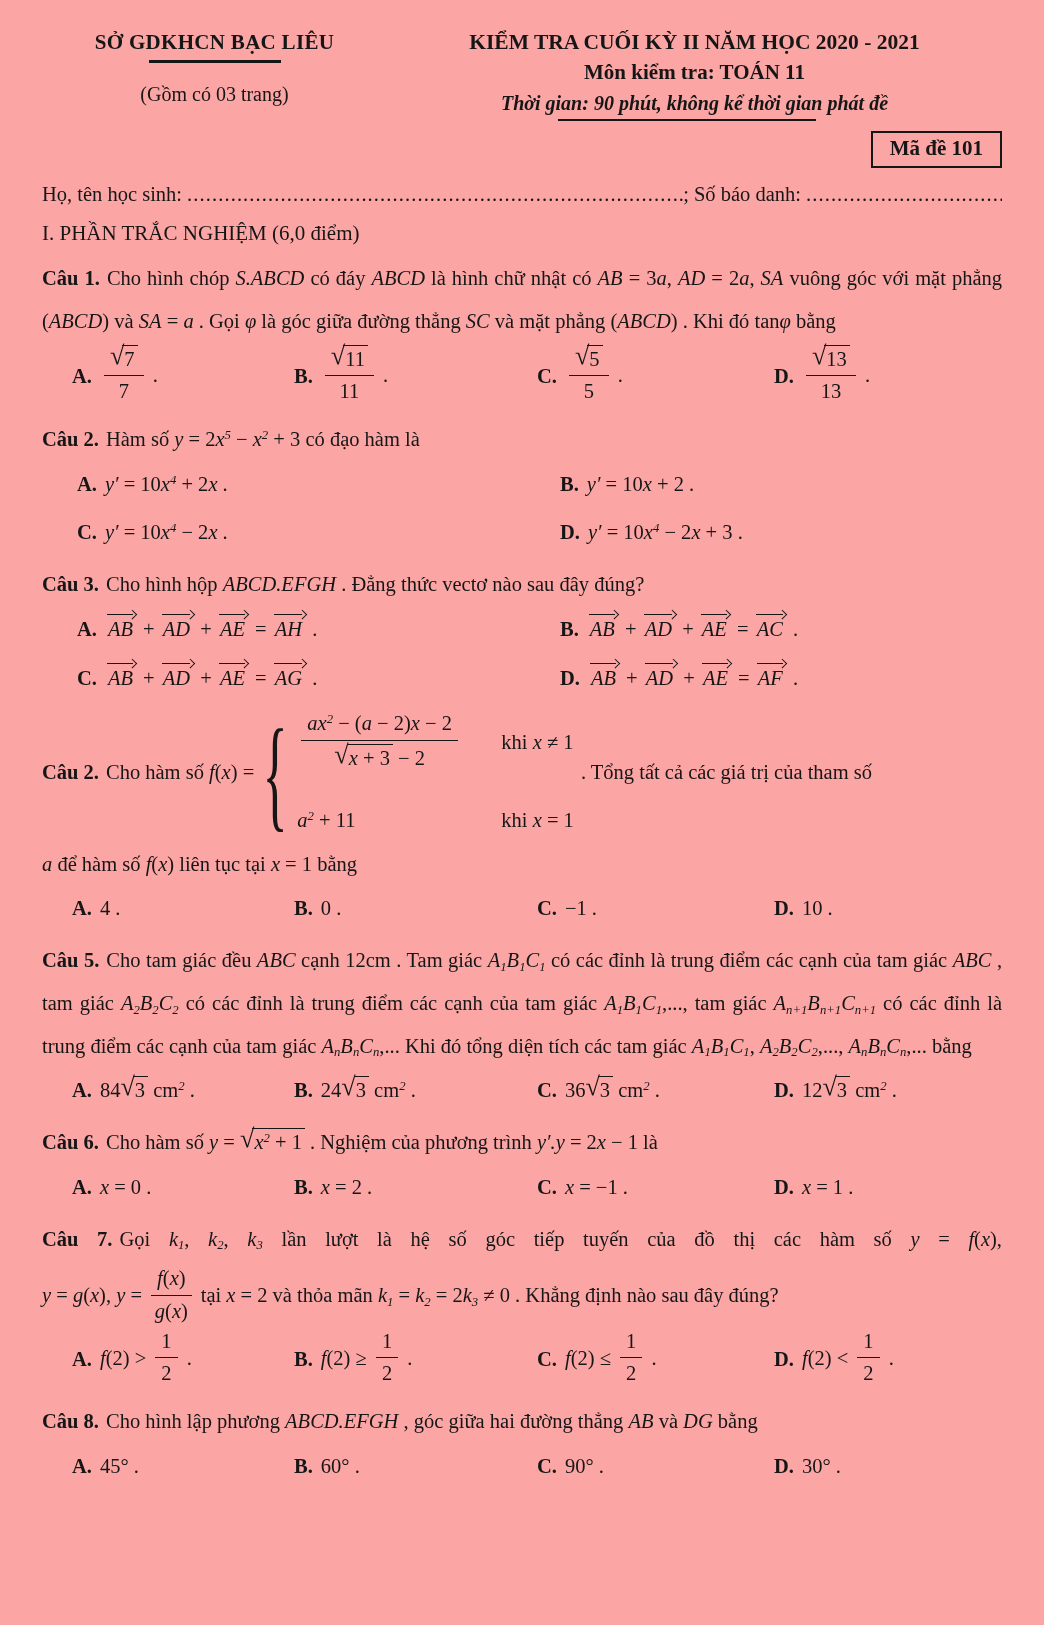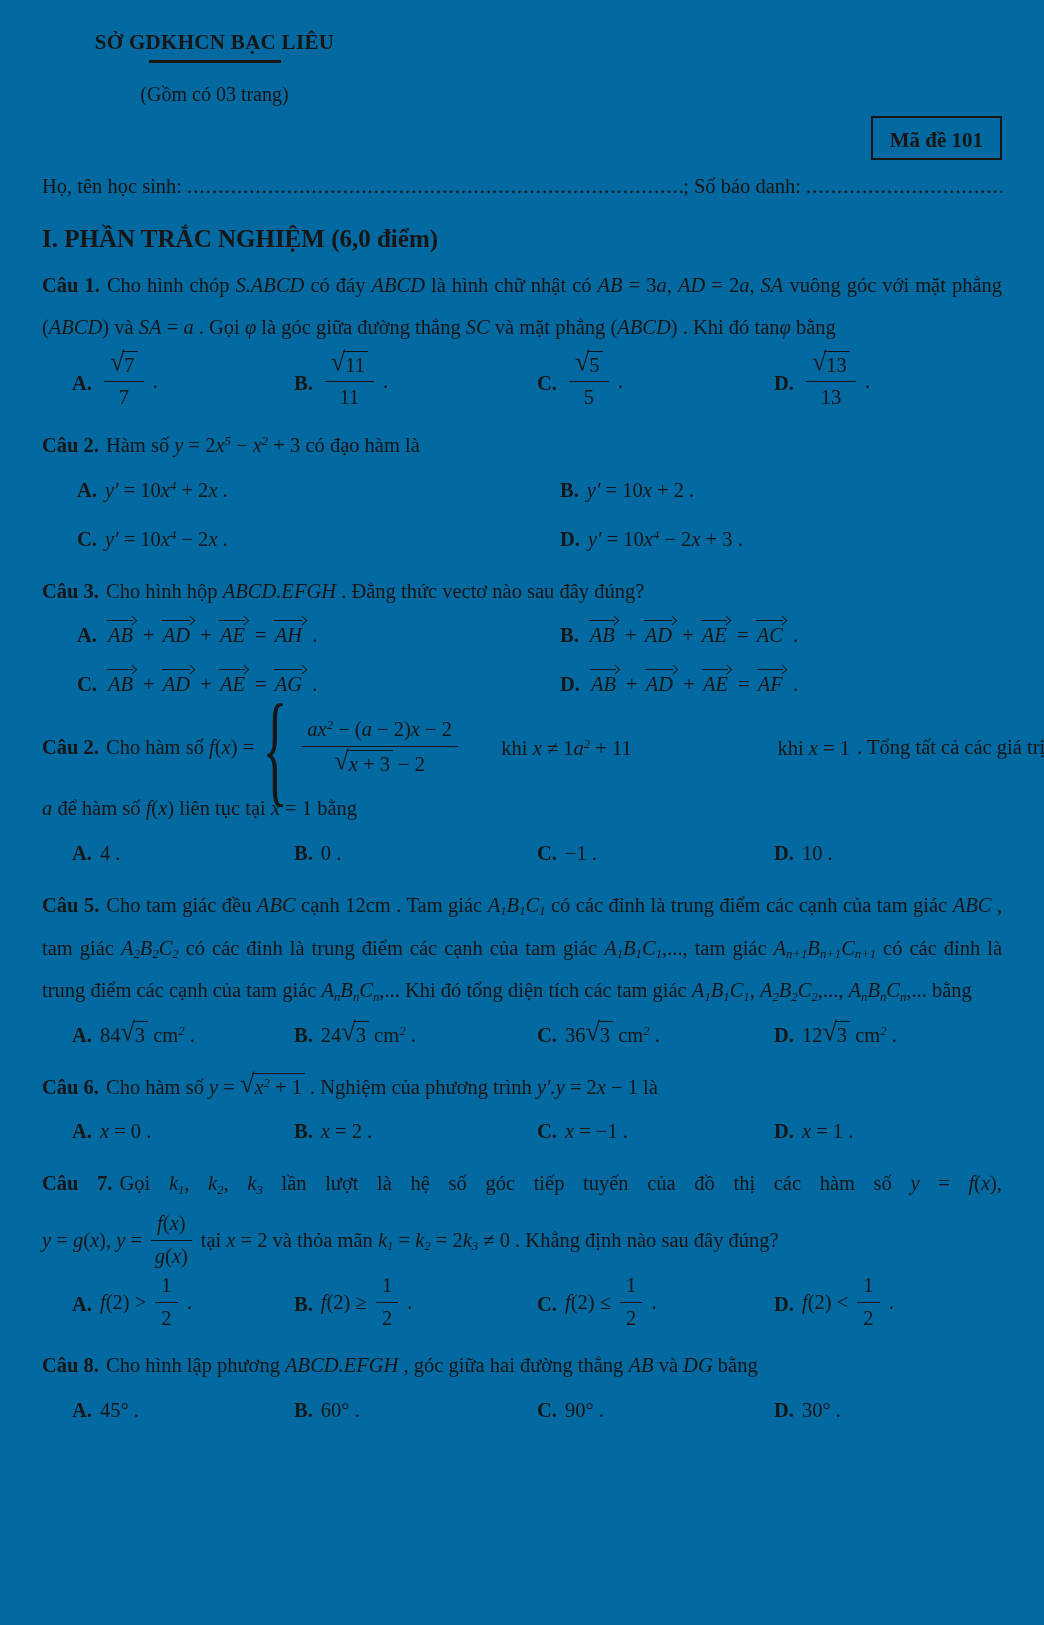--- a/index.html
+++ b/index.html
@@ -1,42 +1,42 @@
 <!DOCTYPE html>
 <html lang="vi"><head>
 <meta charset="utf-8">
 <style>
   html,body{margin:0;padding:0;background:#888;}
   .page{
-    width:1044px;height:1625px;margin:0 auto;background:#0369a1;color:#161616;
+    width:1044px;height:1625px;margin:0 auto;background:#fca5a5;color:#161616;
     font-family:"Liberation Serif", serif;font-size:20.5px;
     box-sizing:border-box;padding:30px 42px 14px 42px;
     display:flex;flex-direction:column;overflow:hidden;position:relative;
   }
   
   .hdr{display:flex;}
   .hdr-left{width:345px;text-align:center;flex:none;}
   .org{font-weight:bold;font-size:21px;letter-spacing:.3px;}
   .org-line{width:132px;height:2.6px;background:#161616;margin:5px auto 20px auto;}
   .examtype{font-weight:bold;font-size:21px;}
   .pagesnote{font-size:20px;margin-top:13px;}
   .hdr-right{flex:1;text-align:center;}
   .extitle{font-weight:bold;font-size:21.5px;}
   .subject{font-weight:bold;font-size:21px;margin-top:5px;}
   .duration{font-weight:bold;font-style:italic;font-size:20px;margin-top:7px;}
   .dur-line{width:258px;height:2.4px;background:#161616;margin:4px auto 0 auto;transform:translateX(-8px);}
   .codebox-row{display:flex;justify-content:flex-end;margin-top:10px;}
-  .codebox{border:2.6px solid #161616;padding:10px 17px 5px 17px;font-weight:bold;font-size:21px;}
+  .codebox{border:2.6px solid #161616;padding:3px 17px 5px 17px;font-weight:bold;font-size:21px;}
   
   .student{display:flex;align-items:baseline;margin-top:15px;white-space:nowrap;font-size:20.5px;}
   .dots{overflow:hidden;letter-spacing:1.1px;}
   .dots1{flex:1;margin-left:5px;}
   .dots2{width:196px;margin-left:5px;flex:none;}
   
-  .section-title{font-weight:bold;font-size:25px;margin-top:27px;}
+  .section-title{font-weight:normal;font-size:21px;margin-top:15px;}
   .question{margin-top:11px;}
   .qline{line-height:2.08;text-align:justify;}
   .qline.flexline{white-space:nowrap;text-align:left;line-height:1.35;margin:8px 0 4px 0;}
   .qline.force-just{text-align:justify;text-align-last:justify;}
   .qlabel{font-weight:bold;padding-right:7px;}
   .it{font-style:italic;}
   sup.sup{font-size:.62em;line-height:0;position:relative;vertical-align:baseline;top:-.55em;font-style:italic;}
   sub.sub{font-size:.62em;line-height:0;position:relative;vertical-align:baseline;top:.28em;font-style:italic;}
   
   .vec{font-style:italic;position:relative;display:inline-block;padding:9px 4px 0 2px;line-height:1.05;margin:0 1px;}
@@ -49,21 +49,21 @@
   .fn{display:block;padding:0 6px 3px 6px;border-bottom:1.8px solid #161616;line-height:1.25;white-space:nowrap;}
   .fd{display:block;padding-top:3px;line-height:1.25;white-space:nowrap;}
   
   .sqrt{display:inline-flex;align-items:flex-start;white-space:nowrap;}
   .rad{font-size:1.28em;line-height:1.02;font-style:normal;transform:translateY(-2px);}
   .rc{border-top:1.8px solid #161616;padding:1px 3px 0 2px;margin-left:-2px;line-height:1.2;}
   
   .cases{display:inline-flex;align-items:center;vertical-align:middle;margin:4px 2px;}
   .brace{font-size:50px;line-height:1;display:inline-block;transform:scaleY(2.5) scaleX(1.05);
     transform-origin:50% 52%;margin:0 10px 0 2px;}
-  .crows{display:inline-flex;flex-direction:row;row-gap:34px;}
+  .crows{display:inline-flex;flex-direction:column;row-gap:34px;}
   .crow{display:flex;align-items:center;}
   .cv{display:inline-block;min-width:200px;white-space:nowrap;}
   .cc{white-space:nowrap;padding-left:4px;}
   
   .opts{display:grid;margin-top:4px;align-items:center;}
   .opts.row4{grid-template-columns:222px 243px 237px auto;margin-left:30px;}
   .opts.col2{grid-template-columns:483px auto;margin-left:35px;row-gap:10px;}
   .opt{display:flex;align-items:center;white-space:nowrap;line-height:1.9;}
   .olabel{font-weight:bold;padding-right:8px;}
   .ocontent{display:inline-block;white-space:nowrap;}
@@ -73,20 +73,26 @@
 </head>
 <body>
 
 <div class="page">
 
   <div class="hdr">
     <div class="hdr-left">
       <div class="org">SỞ GDKHCN BẠC LIÊU</div>
       <div class="org-line"></div>
       <div class="pagesnote">(Gồm có 03 trang)</div>
+    </div>
+    <div class="hdr-right">
+      <div class="extitle">KIỂM TRA CUỐI KỲ II NĂM HỌC 2020 - 2021</div>
+      <div class="subject">Môn kiểm tra: TOÁN 11</div>
+      <div class="duration">Thời gian: 90 phút, không kể thời gian phát đề</div>
+      <div class="dur-line"></div>
     </div>
   </div>
 
   <div class="codebox-row">
     <div class="codebox">Mã đề 101</div>
   </div>
 
   <div class="student">
     <span>Họ, tên học sinh:</span>
     <span class="dots dots1">................................................................................................</span>

